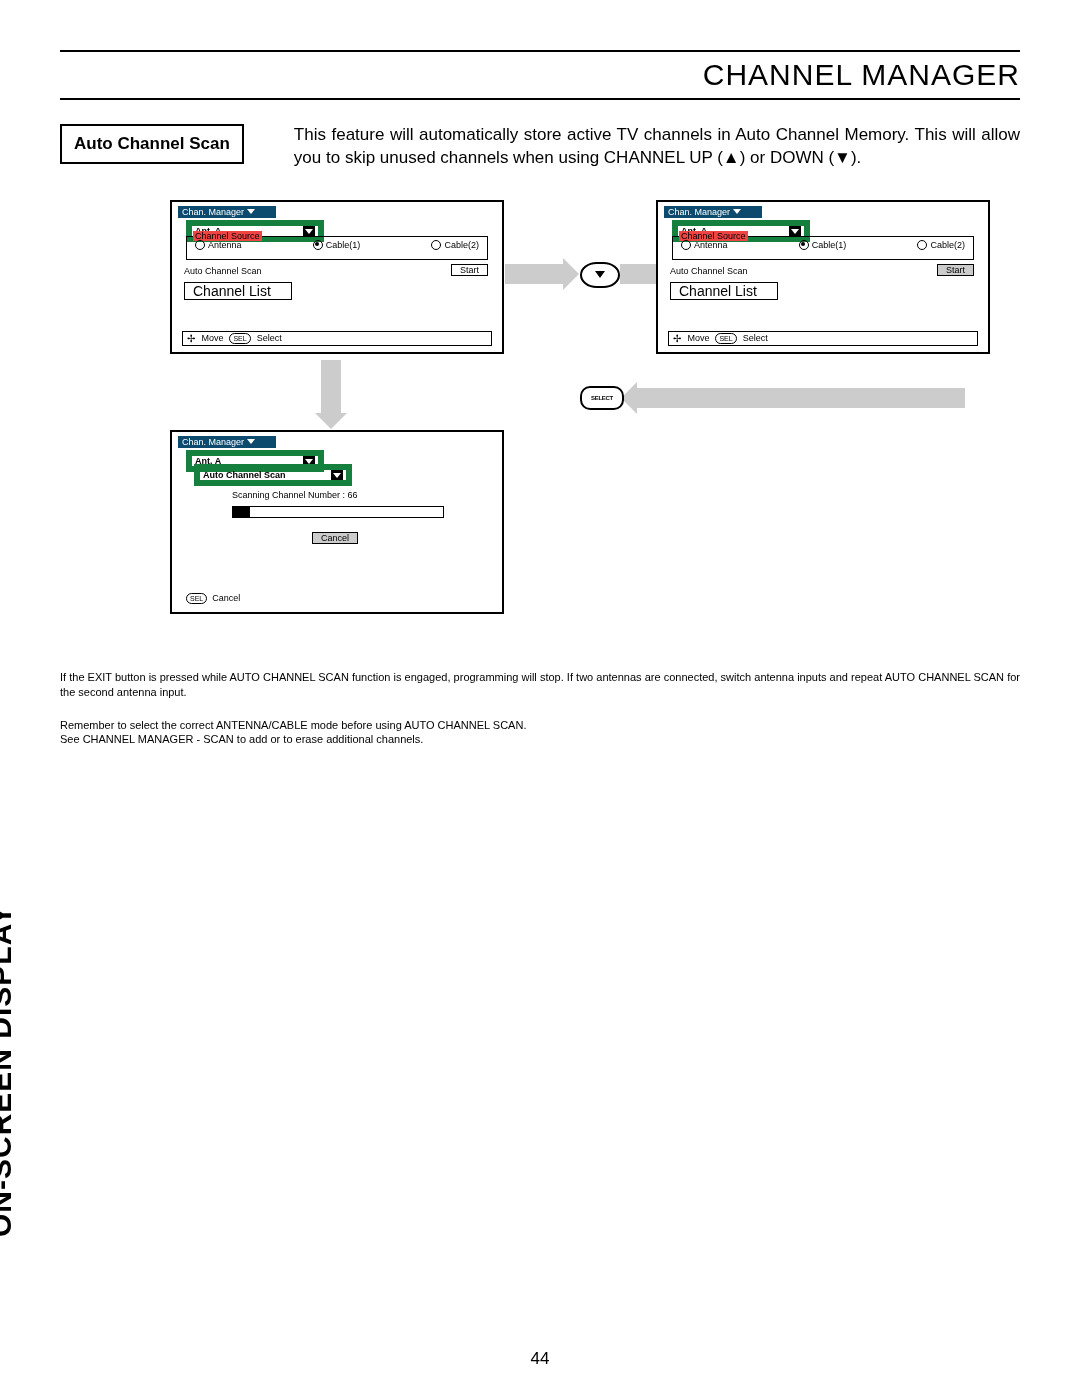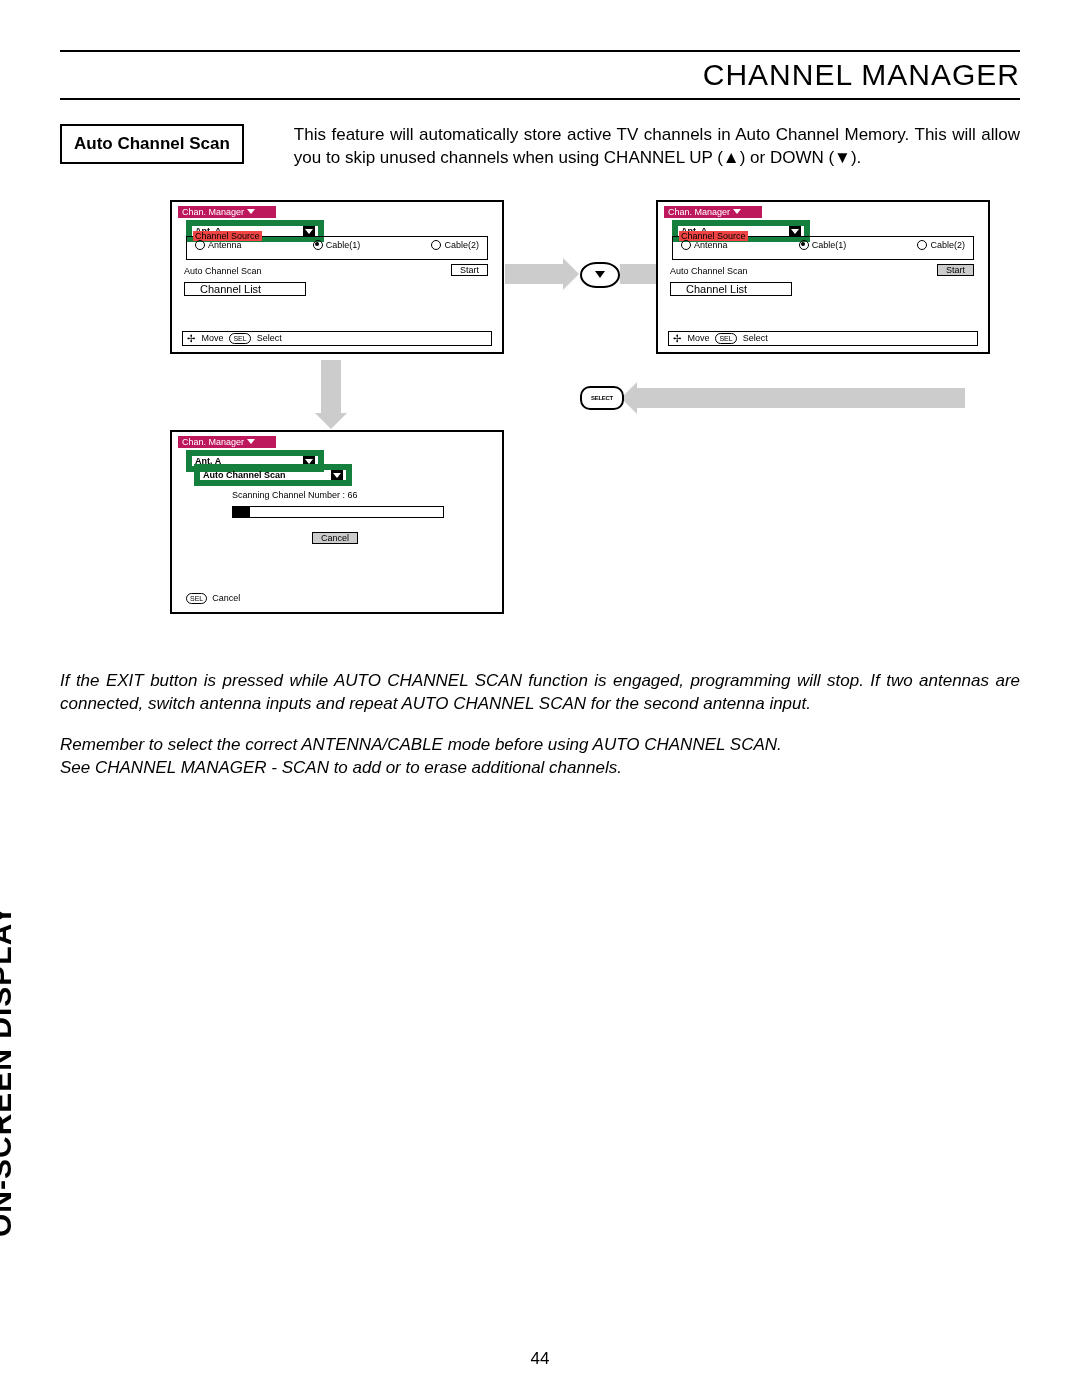--- a/index.html
+++ b/index.html
@@ -9,48 +9,48 @@
   .title{font-weight:normal;font-size:30px;letter-spacing:1px;padding:2px 0 6px 0;}
   .title-underline{border-top:2px solid #000;margin-bottom:24px;}
   .intro{display:flex;align-items:flex-start;gap:14px;margin-bottom:30px;}
   .feature-box{border:2px solid #000;padding:8px 12px;font-weight:bold;font-size:17px;white-space:nowrap;}
   .intro-text{font-size:17px;line-height:1.35;text-align:justify;margin-left:36px;}
   .diagram-area{position:relative;height:450px;margin:0 30px 20px 30px;}
   .osd{position:absolute;border:2px solid #000;background:#fff;}
   .osd1{left:80px;top:0;width:330px;height:150px;}
   .osd2{right:0;top:0;width:330px;height:150px;}
   .osd3{left:80px;top:230px;width:330px;height:180px;}
-  .tab{position:absolute;background:#be185d;color:#fff;font-size:9px;padding:1px 4px;display:flex;align-items:center;gap:3px;}
+  .tab{position:absolute;background:#0c4a6e;color:#fff;font-size:9px;padding:1px 4px;display:flex;align-items:center;gap:3px;}
   .tab .tri{width:0;height:0;border-left:4px solid transparent;border-right:4px solid transparent;border-top:5px solid #fff;display:inline-block;}
   .sub{position:absolute;border:6px solid #15803d;font-size:9px;padding:0 3px;display:flex;align-items:center;justify-content:space-between;font-weight:bold;}
   .sub .tri{width:0;height:0;border-left:4px solid transparent;border-right:4px solid transparent;border-top:5px solid #000;background:#000;display:inline-block;}
   .fieldset{position:absolute;border:1px solid #000;}
   .legend{position:absolute;top:-6px;left:6px;background:#ef4444;font-size:9px;padding:0 2px;}
   .radio-row{display:flex;justify-content:space-between;align-items:center;font-size:9px;padding:3px 8px;}
   .radio{display:flex;align-items:center;gap:3px;}
   .circ{width:8px;height:8px;border:1px solid #000;border-radius:50%;display:inline-block;position:relative;}
   .circ.sel::after{content:"";position:absolute;left:1px;top:1px;width:4px;height:4px;background:#000;border-radius:50%;}
   .line-item{position:absolute;font-size:9px;left:12px;}
   .btn{position:absolute;border:1px solid #000;font-size:9px;padding:0 8px;text-align:center;}
   .btn.hl{background:#ccc;}
-  .boxed{position:absolute;border:1px solid #000;font-size:11px;padding:0 15px;}
+  .boxed{position:absolute;border:1px solid #000;font-size:14px;padding:0 8px;}
   .footer-bar{position:absolute;left:10px;right:10px;bottom:6px;border:1px solid #000;font-size:9px;padding:1px 4px;display:flex;align-items:center;gap:6px;}
   .nav-glyph{font-size:10px;}
   .sel-pill{display:inline-block;border:1px solid #000;border-radius:6px;font-size:7px;padding:0 3px;line-height:9px;}
   .progress{position:absolute;border:1px solid #000;height:10px;}
   .progress .fill{background:#000;height:100%;}
   .arrow-h{position:absolute;background:#ccc;height:20px;}
   .arrow-h::after{content:"";position:absolute;right:-14px;top:-6px;width:0;height:0;border-top:16px solid transparent;border-bottom:16px solid transparent;border-left:16px solid #ccc;}
   .arrow-h.rev::after{right:auto;left:-14px;border-left:none;border-right:16px solid #ccc;}
   .arrow-v{position:absolute;background:#ccc;width:20px;}
   .arrow-v::after{content:"";position:absolute;bottom:-14px;left:-6px;width:0;height:0;border-left:16px solid transparent;border-right:16px solid transparent;border-top:16px solid #ccc;}
   .remote-btn{position:absolute;border:2px solid #000;border-radius:50%/60%;width:36px;height:22px;display:flex;align-items:center;justify-content:center;background:#fff;font-size:9px;}
   .remote-btn .dn{width:0;height:0;border-left:5px solid transparent;border-right:5px solid transparent;border-top:7px solid #000;}
   .remote-select{position:absolute;border:2px solid #000;border-radius:10px;width:40px;height:20px;background:#fff;font-size:6px;font-weight:bold;display:flex;align-items:center;justify-content:center;letter-spacing:-0.3px;}
-  .body-text{font-size:17px;line-height:1.35;margin-top:10px;text-align:justify;font-style:italic;}
+  .body-text{font-size:11px;line-height:1.35;margin-top:10px;text-align:justify;}
   .body-text.p2{margin-top:18px;text-align:left;}
   .side-label{position:absolute;left:18px;bottom:160px;transform:rotate(-90deg);transform-origin:left bottom;font-size:30px;font-weight:bold;letter-spacing:1px;}
   .page-num{position:absolute;left:0;right:0;bottom:28px;text-align:center;font-size:17px;}
 </style>
 </head>
 <body>
 
 <div class="page">
 
   <div class="rule"></div>

